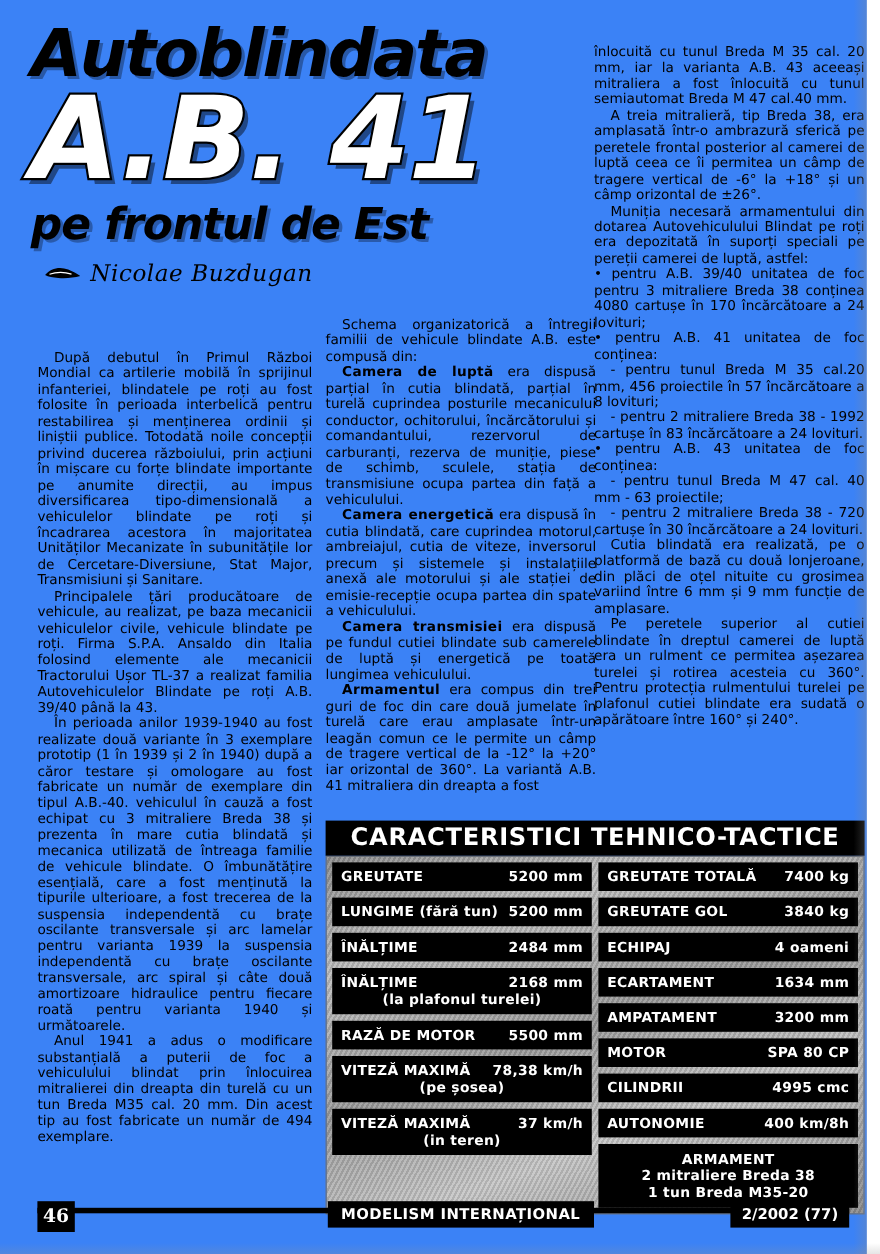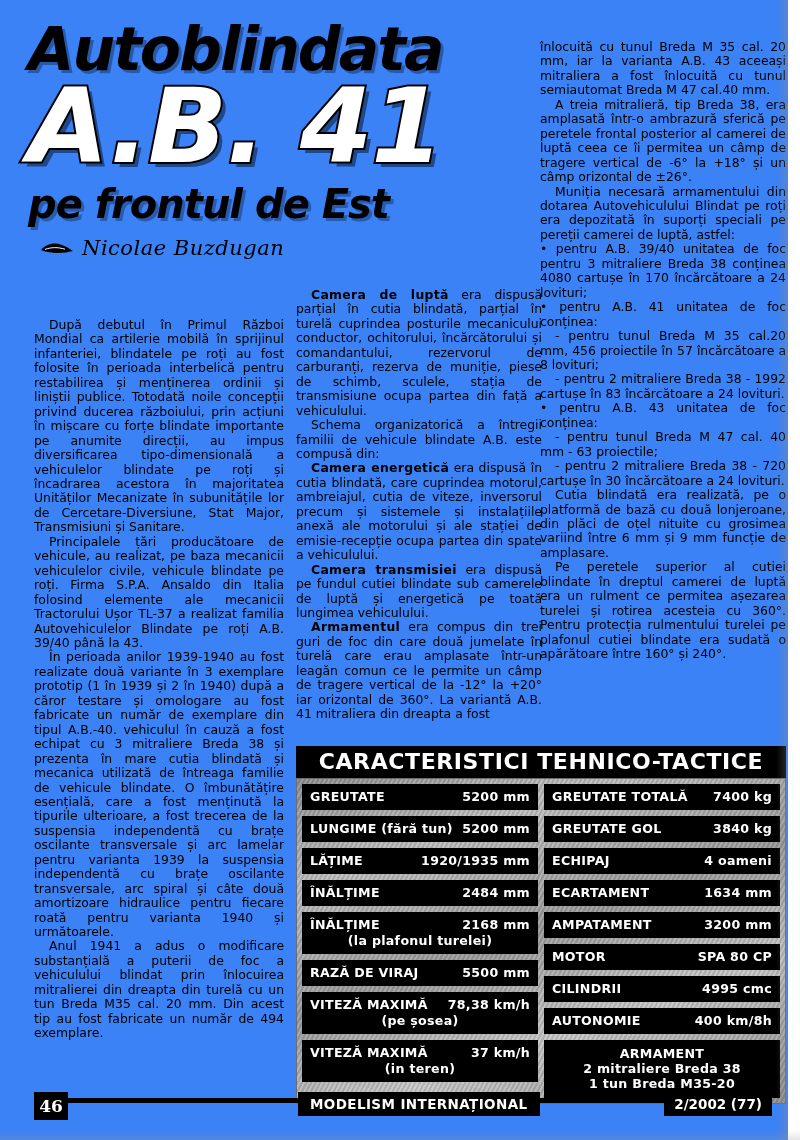--- a/index.html
+++ b/index.html
@@ -148,22 +148,22 @@
   </div>
 
   <div class="col" id="col1">
     <p>După debutul în Primul Război Mondial ca artilerie mobilă în sprijinul infanteriei, blindatele pe roți au fost folosite în perioada interbelică pentru restabilirea și menținerea ordinii și liniștii publice. Totodată noile concepții privind ducerea războiului, prin acțiuni în mișcare cu forțe blindate importante pe anumite direcții, au impus diversificarea tipo-dimensională a vehiculelor blindate pe roți și încadrarea acestora în majoritatea Unităților Mecanizate în subunitățile lor de Cercetare-Diversiune, Stat Major, Transmisiuni și Sanitare.</p>
     <p>Principalele țări producătoare de vehicule, au realizat, pe baza mecanicii vehiculelor civile, vehicule blindate pe roți. Firma S.P.A. Ansaldo din Italia folosind elemente ale mecanicii Tractorului Ușor TL-37 a realizat familia Autovehiculelor Blindate pe roți A.B. 39/40 până la 43.</p>
     <p>În perioada anilor 1939-1940 au fost realizate două variante în 3 exemplare prototip (1 în 1939 și 2 în 1940) după a căror testare și omologare au fost fabricate un număr de exemplare din tipul  A.B.-40. vehiculul în cauză a fost echipat cu 3 mitraliere Breda 38 și prezenta în mare cutia blindată și mecanica utilizată de întreaga familie de vehicule blindate. O îmbunătățire esențială, care a fost menținută la tipurile ulterioare, a fost trecerea de la suspensia independentă cu brațe oscilante transversale și arc lamelar pentru varianta 1939 la suspensia independentă cu brațe oscilante transversale, arc spiral și câte două amortizoare hidraulice pentru fiecare roată pentru varianta 1940 și următoarele.</p>
     <p>Anul 1941 a adus o modificare substanțială a puterii de foc a vehiculului blindat prin înlocuirea mitralierei din dreapta din turelă cu un tun Breda M35 cal. 20 mm. Din acest tip au fost fabricate un număr de 494 exemplare.</p>
   </div>
 
   <div class="col" id="col2">
+    <p>Schema organizatorică a întregii familii de vehicule blindate A.B. este compusă din:</p>
     <p><span class="lead-term">Camera de luptă</span><span> era dispusă parțial în cutia blindată, parțial în turelă cuprindea posturile mecanicului conductor, ochitorului, încărcătorului și comandantului, rezervorul de carburanți, rezerva de muniție, piese de schimb, sculele, stația de transmisiune ocupa partea din față a vehiculului.</span></p>
-    <p>Schema organizatorică a întregii familii de vehicule blindate A.B. este compusă din:</p>
     <p><span class="lead-term">Camera energetică</span><span> era dispusă în cutia blindată, care cuprindea motorul, ambreiajul, cutia de viteze, inversorul precum și sistemele și instalațiile anexă ale motorului și ale stației de emisie-recepție ocupa partea din spate a vehiculului.</span></p>
     <p><span class="lead-term">Camera transmisiei</span><span> era dispusă pe fundul cutiei blindate sub camerele de luptă și energetică pe toată lungimea vehiculului.</span></p>
     <p><span class="lead-term">Armamentul</span><span> era compus din trei guri de foc din care două jumelate în turelă care erau amplasate într-un leagăn comun ce le permite un câmp de tragere vertical de la -12° la +20° iar orizontal de 360°. La variantă A.B. 41 mitraliera din dreapta a fost</span></p>
   </div>
 
   <div class="col" id="col3">
     <p class="noind">înlocuită cu tunul Breda M 35 cal. 20 mm, iar la varianta A.B. 43 aceeași mitraliera a fost înlocuită cu tunul semiautomat Breda M 47 cal.40 mm.</p>
     <p>A treia mitralieră, tip Breda 38, era amplasată într-o ambrazură sferică pe peretele frontal posterior al camerei de luptă ceea ce îi permitea un câmp de tragere vertical de -6° la +18° și un câmp orizontal de ±26°.</p>
     <p>Muniția necesară armamentului din dotarea Autovehiculului Blindat pe roți era depozitată în suporți speciali pe pereții camerei de luptă, astfel:</p>
     <p class="noind">• pentru A.B. 39/40 unitatea de foc pentru 3 mitraliere Breda 38 conținea 4080 cartușe în 170 încărcătoare a 24 lovituri;</p>
@@ -184,36 +184,32 @@
       <div class="spec-col">
         <div class="spec-row">
           <span class="lbl">GREUTATE</span>
           <span class="val">5200 mm</span>
         </div>
         <div class="spec-row">
           <span class="lbl">LUNGIME (fără tun)</span>
           <span class="val">5200 mm</span>
         </div>
         <div class="spec-row">
-          <span class="lbl">LĂȚIME</span>
-          <span class="val">1920/1935 mm</span>
-        </div>
-        <div class="spec-row">
           <span class="lbl">ÎNĂLȚIME</span>
           <span class="val">2484 mm</span>
         </div>
         <div class="spec-row two-line">
           <div class="top">
             <span class="lbl">ÎNĂLȚIME</span>
             <span class="val">2168 mm</span>
           </div>
           <div class="sub">(la plafonul turelei)</div>
         </div>
         <div class="spec-row">
-          <span class="lbl">RAZĂ DE VIRAJ</span>
+          <span class="lbl">RAZĂ DE MOTOR</span>
           <span class="val">5500 mm</span>
         </div>
         <div class="spec-row two-line">
           <div class="top">
             <span class="lbl">VITEZĂ MAXIMĂ</span>
             <span class="val">78,38 km/h</span>
           </div>
           <div class="sub">(pe șosea)</div>
         </div>
         <div class="spec-row two-line">

